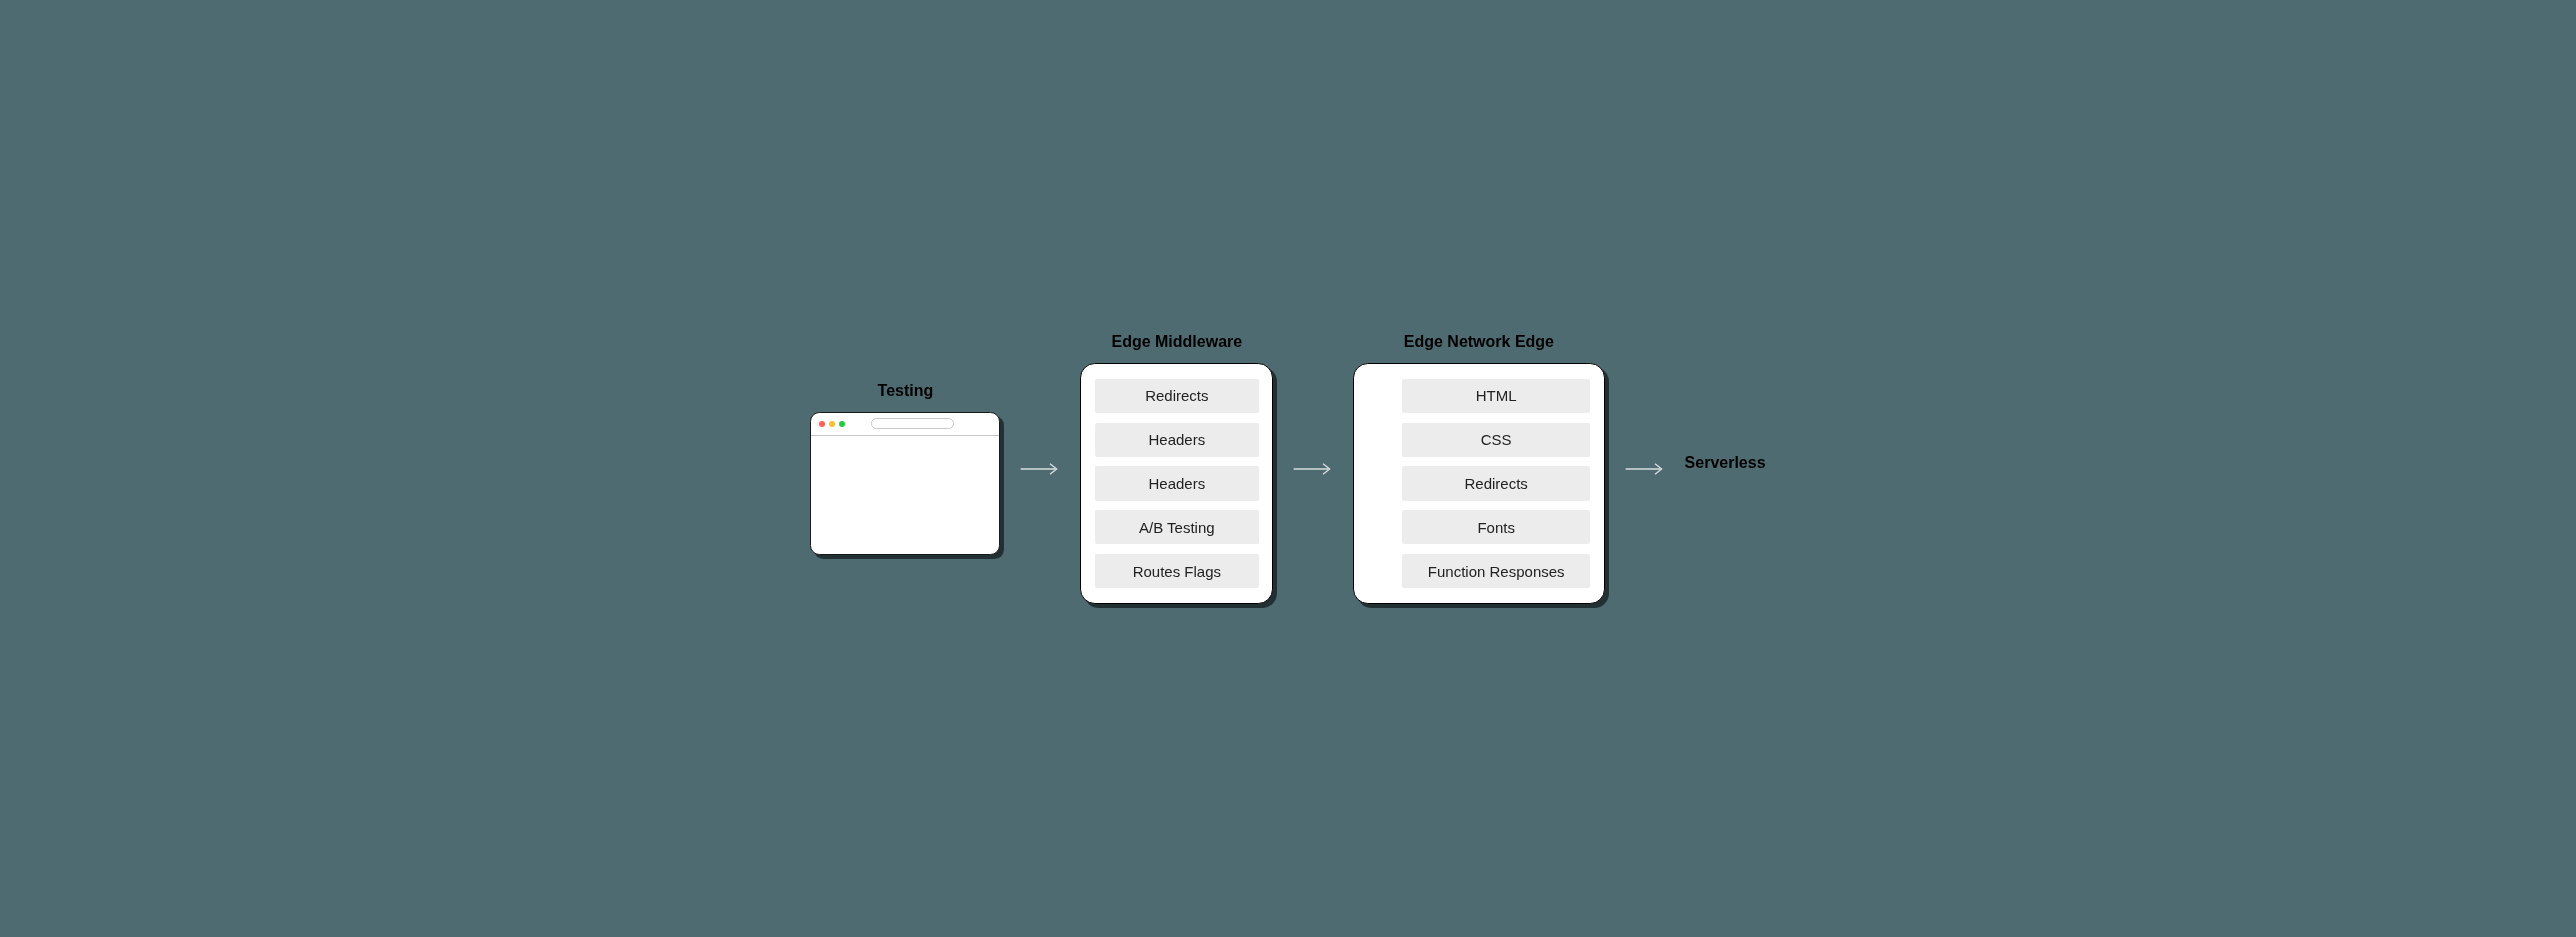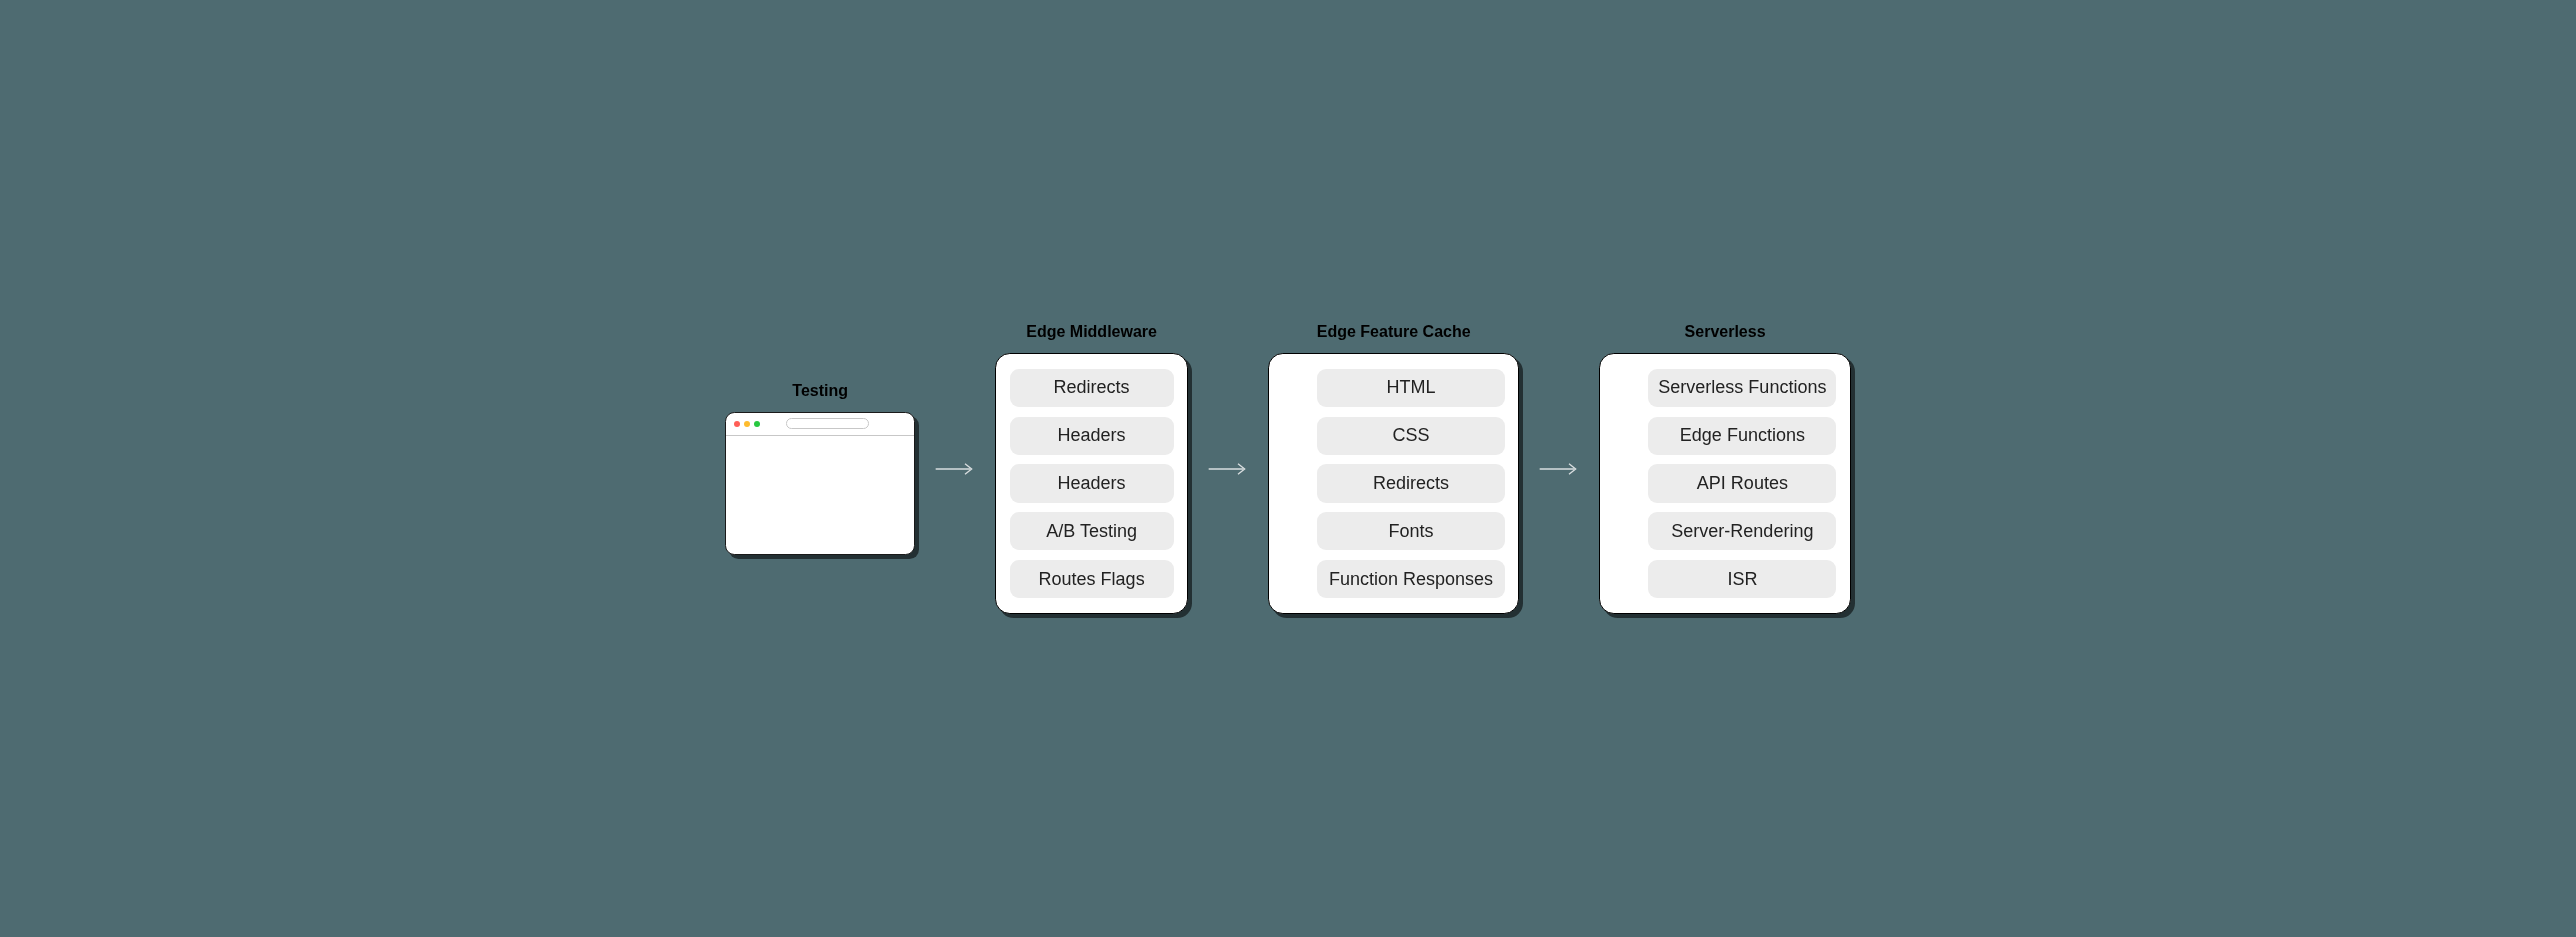--- a/index.html
+++ b/index.html
@@ -82,24 +82,24 @@
     padding: 14.8px 13.4px;
     box-shadow: 4px 4px 0 rgba(0,0,0,0.55);
     display: flex;
     flex-direction: column;
     gap: 9.4px;
     min-width: 164px;
   }
   .card.wide { min-width: 188px; padding-left: 48px; }
   .chip {
     background: #ececec;
-    border-radius: 9px;
+    border-radius: 2px;
     padding: 8.7px 6.7px;
     text-align: center;
-    font-size: 18px;
+    font-size: 15px;
     color: #222;
     white-space: nowrap;
   }
 
   
   .arrow {
     display: flex;
     align-items: center;
     color: #d9dee0;
   }
@@ -146,42 +146,35 @@
   </div>
 
   <div class="arrow">
     <svg viewBox="0 0 62 24" fill="none" stroke="currentColor" stroke-width="2">
       <line x1="2" y1="12" x2="54" y2="12"></line>
       <polyline points="46,4 56,12 46,20"></polyline>
     </svg>
   </div>
 
   <div class="column">
-    <div class="col-title">Edge Feature Cache</div>
+    <div class="col-title">Edge Network Edge</div>
     <div class="card wide">
       <div class="chip">HTML</div>
       <div class="chip">CSS</div>
       <div class="chip">Redirects</div>
       <div class="chip">Fonts</div>
       <div class="chip">Function Responses</div>
     </div>
   </div>
 
   <div class="arrow">
     <svg viewBox="0 0 62 24" fill="none" stroke="currentColor" stroke-width="2">
       <line x1="2" y1="12" x2="54" y2="12"></line>
       <polyline points="46,4 56,12 46,20"></polyline>
     </svg>
   </div>
 
   <div class="column">
     <div class="col-title">Serverless</div>
-    <div class="card wide">
-      <div class="chip">Serverless Functions</div>
-      <div class="chip">Edge Functions</div>
-      <div class="chip">API Routes</div>
-      <div class="chip">Server-Rendering</div>
-      <div class="chip">ISR</div>
-    </div>
   </div>
 
 </div>
 
 
 </body></html>

